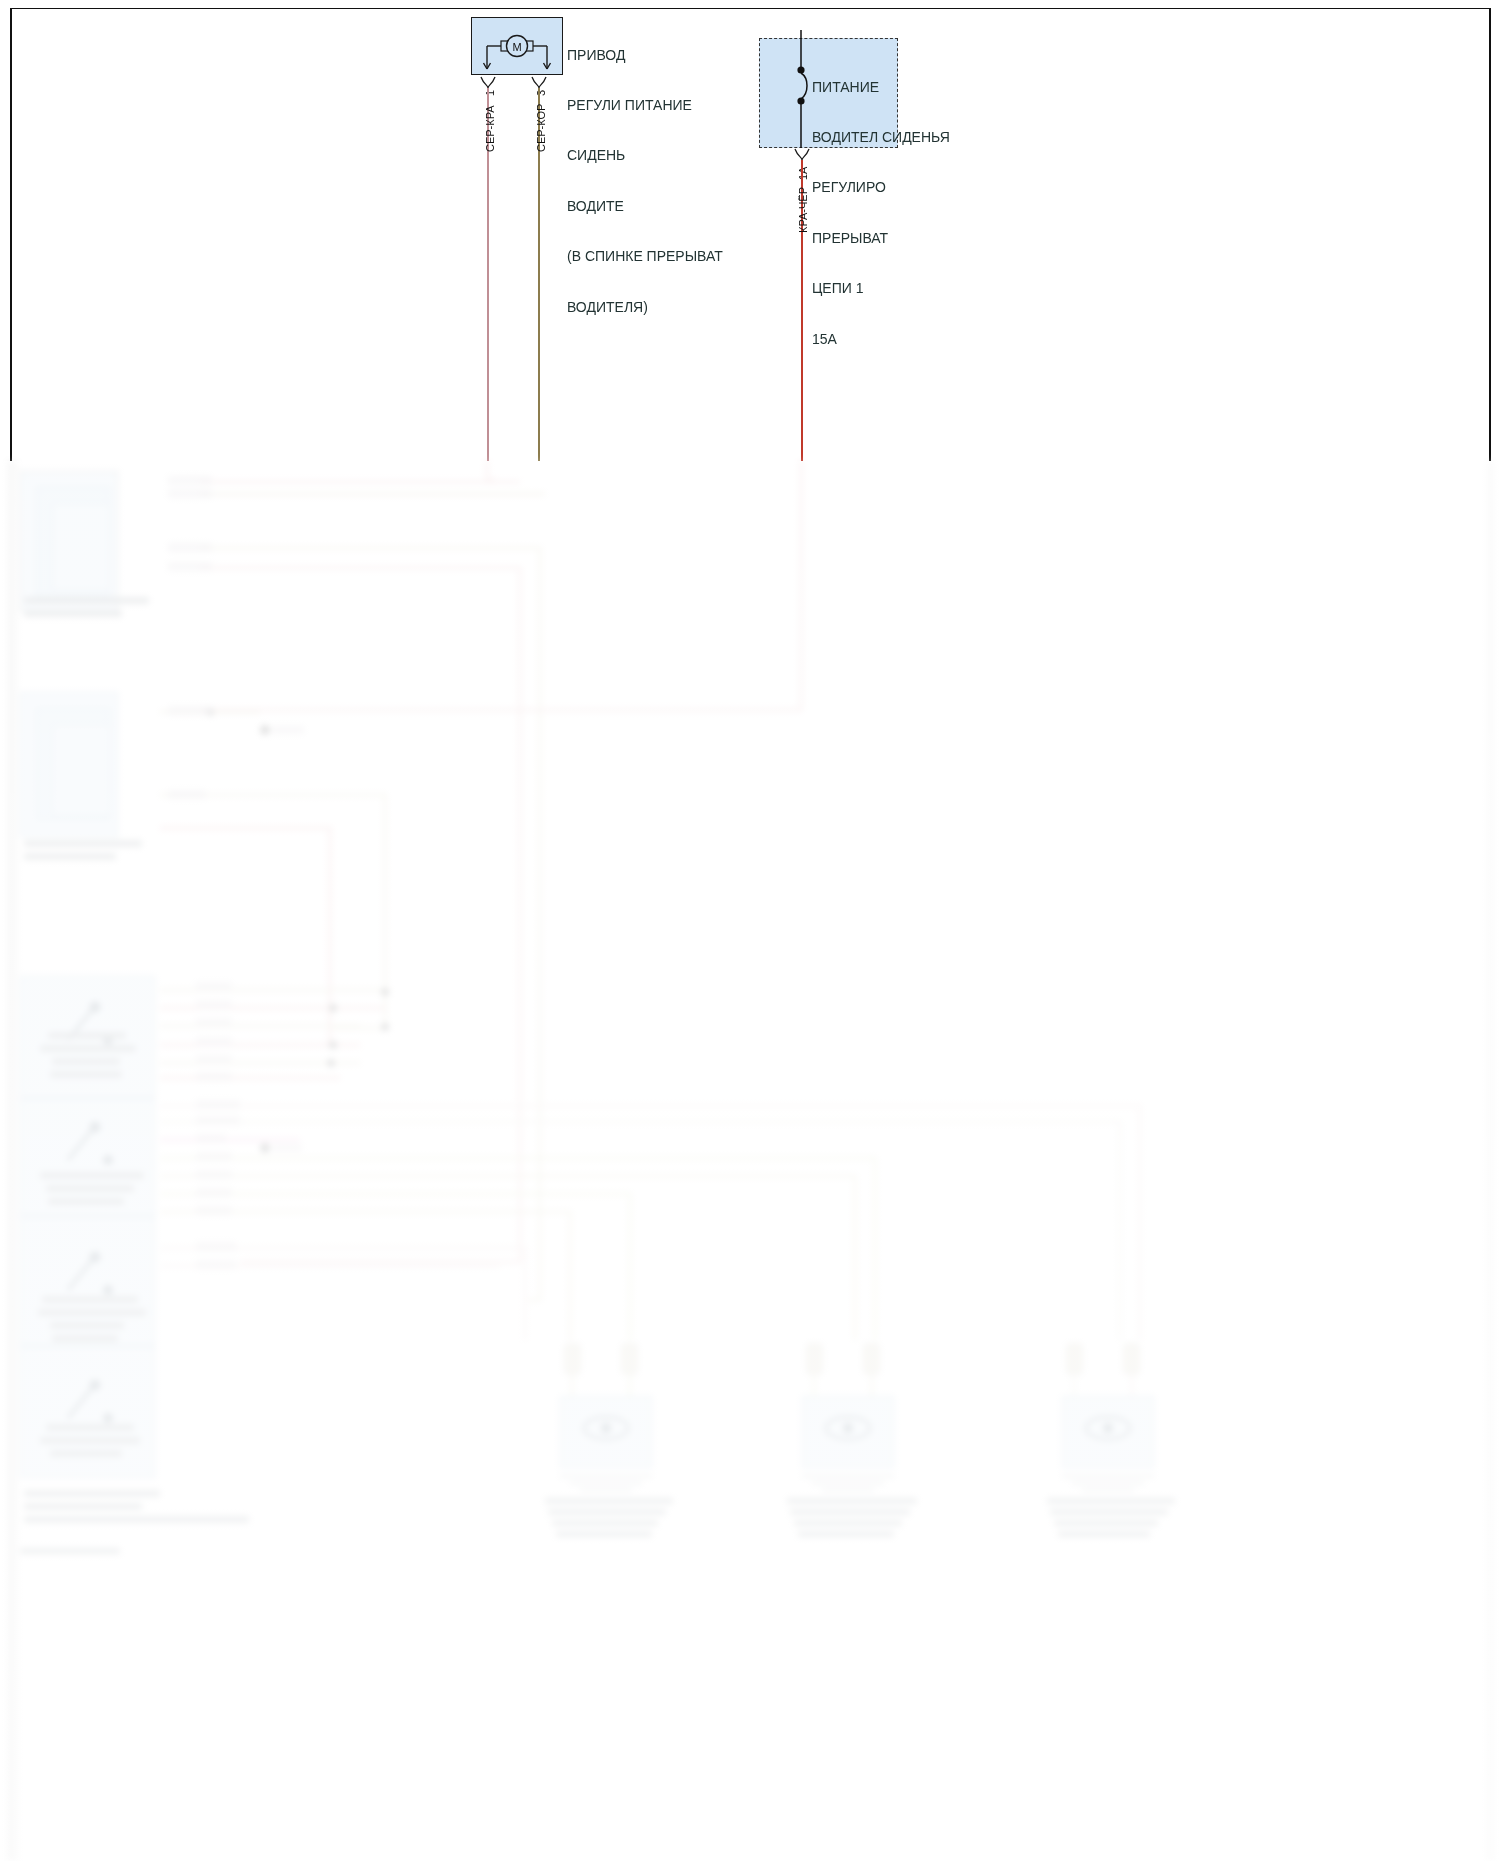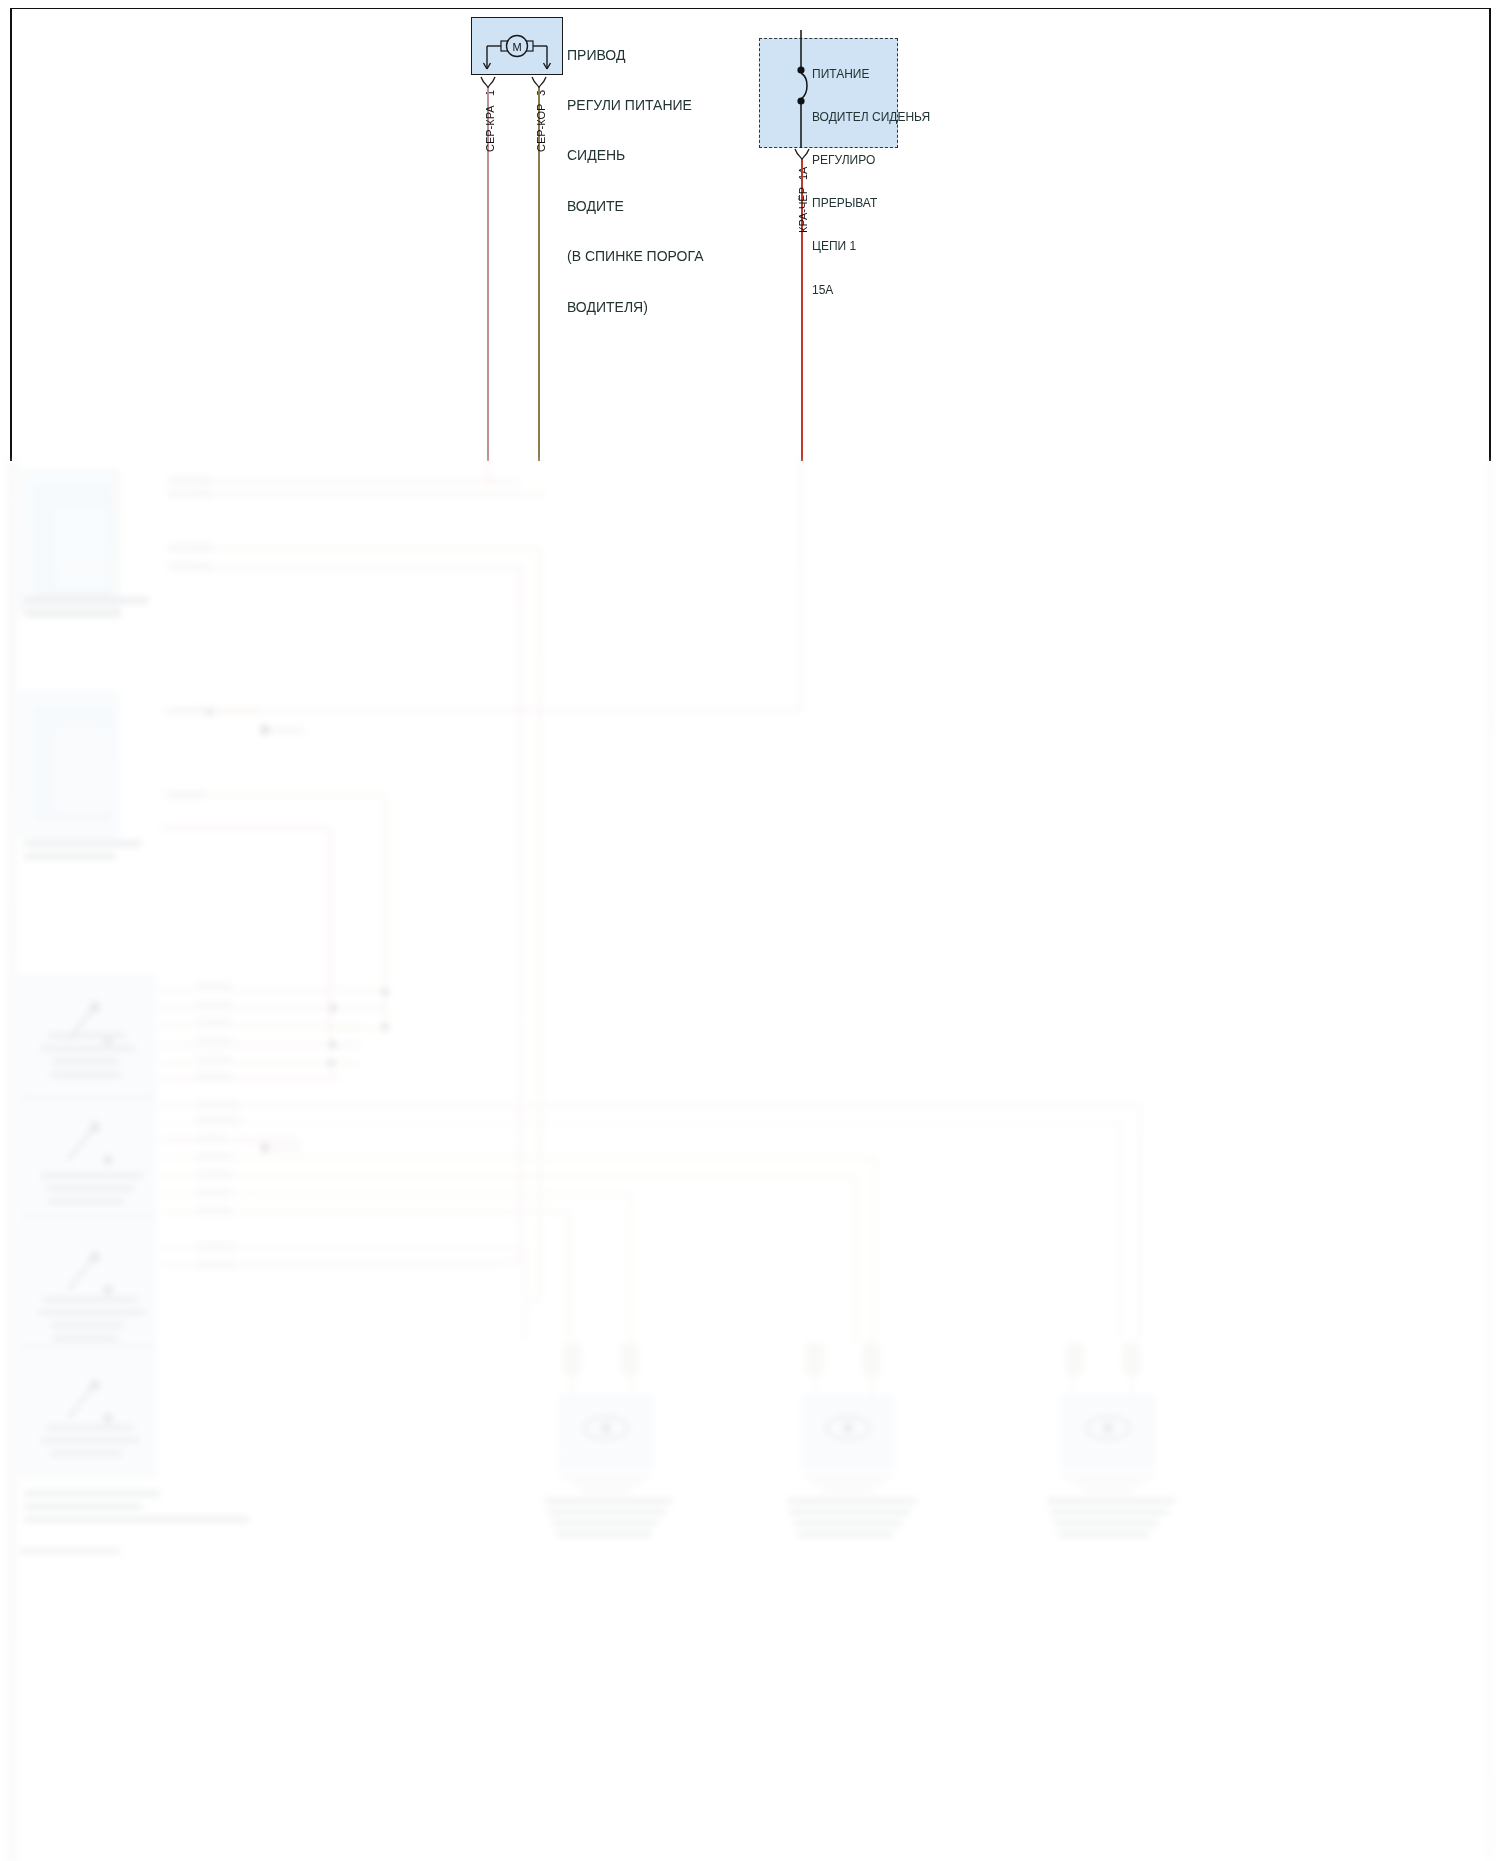--- a/index.html
+++ b/index.html
@@ -66,21 +66,21 @@
       <text x="46" y="33.5" text-anchor="middle" font-family="Liberation Sans, sans-serif" font-size="11" fill="#111">M</text>
       <path d="M16 52 l-3.5 -6 M16 52 l3.5 -6" stroke="#1a1a1a" stroke-width="1.4" fill="none"></path>
       <path d="M76 52 l-3.5 -6 M76 52 l3.5 -6" stroke="#1a1a1a" stroke-width="1.4" fill="none"></path>
     </svg>
 
     <div class="cap" style="left:567px;top:13px;font-size:14px;">
       <div>ПРИВОД</div>
       <div>РЕГУЛИ ПИТАНИЕ</div>
       <div>СИДЕНЬ</div>
       <div>ВОДИТЕ</div>
-      <div>(В СПИНКЕ ПОРОГА</div>
+      <div>(В СПИНКЕ ПРЕРЫВАТ</div>
       <div>ВОДИТЕЛЯ)</div>
     </div>
 
     <svg style="left:479px;top:76px;width:22px;height:14px;">
       <path d="M2 1 C5 9, 9 9, 9 12 C9 9, 13 9, 16 1" stroke="#1a1a1a" stroke-width="1.3" fill="none"></path>
     </svg>
     <div class="lbl-v" style="left:484px;top:96px;font-size:11px;">1</div>
 
     <svg style="left:530px;top:76px;width:22px;height:14px;">
       <path d="M2 1 C5 9, 9 9, 9 12 C9 9, 13 9, 16 1" stroke="#1a1a1a" stroke-width="1.3" fill="none"></path>
@@ -101,21 +101,21 @@
     <div class="box dashed" style="left:759px;top:38px;width:139px;height:110px;"></div>
 
     <svg style="left:786px;top:30px;width:40px;height:130px;">
       <line x1="15" y1="0" x2="15" y2="38" stroke="#111" stroke-width="1.5"></line>
       <circle cx="15" cy="40" r="3.6" fill="#111"></circle>
       <path d="M15 43 C23 48, 23 63, 15 69" stroke="#111" stroke-width="1.5" fill="none"></path>
       <circle cx="15" cy="71" r="3.6" fill="#111"></circle>
       <line x1="15" y1="74" x2="15" y2="118" stroke="#111" stroke-width="1.5"></line>
     </svg>
 
-    <div class="cap" style="left:812px;top:38px;font-size:12px;">
+    <div class="cap" style="left:812px;top:45px;font-size:14px;">
       <div>ПИТАНИЕ</div>
       <div>ВОДИТЕЛ СИДЕНЬЯ</div>
       <div>РЕГУЛИРО</div>
       <div>ПРЕРЫВАТ</div>
       <div>ЦЕПИ 1</div>
       <div>15A</div>
     </div>
 
 
     <svg style="left:793px;top:148px;width:22px;height:14px;">

